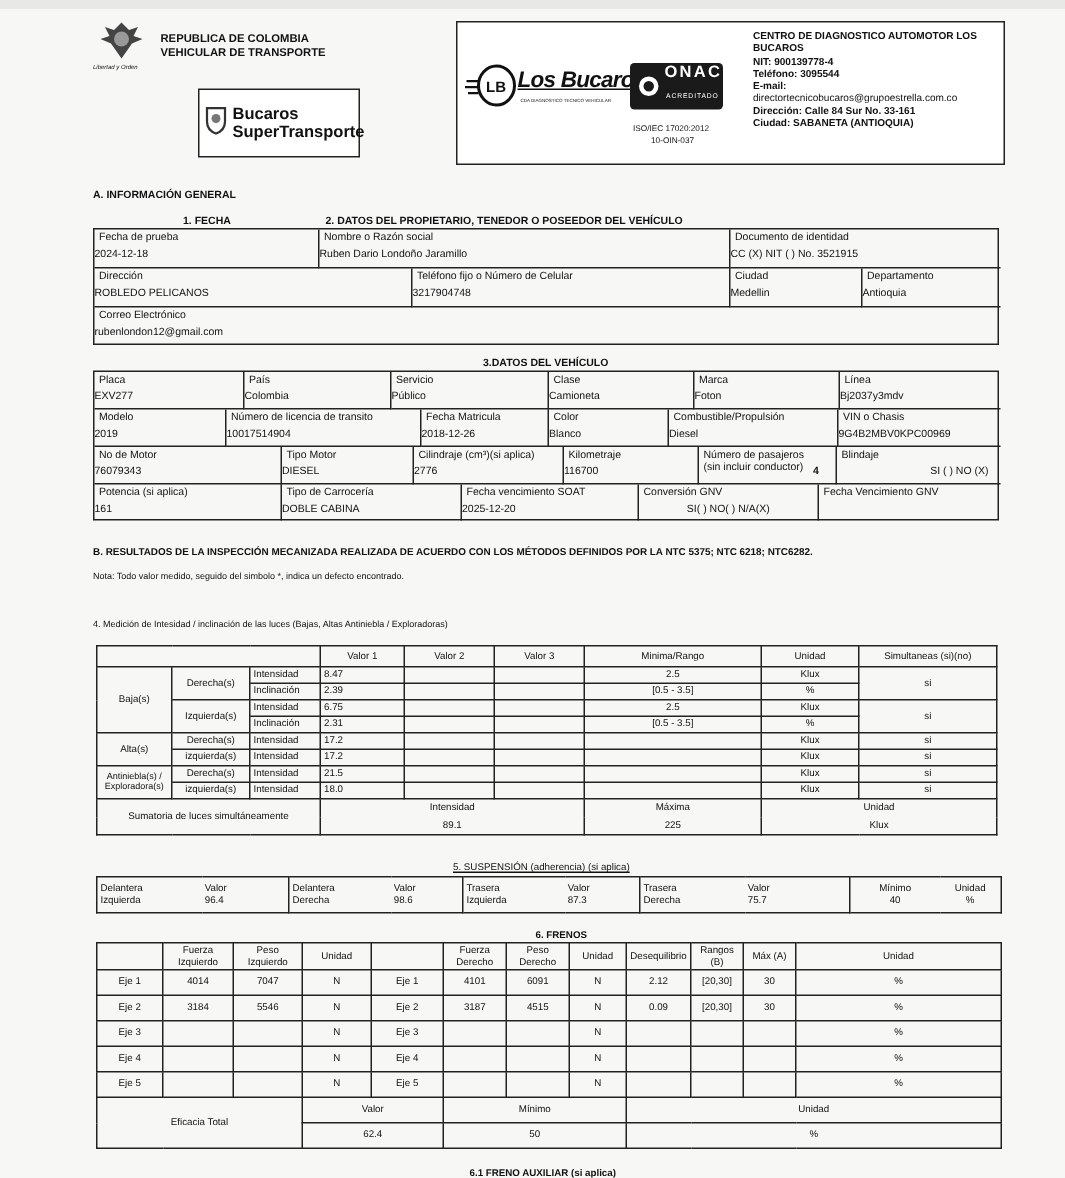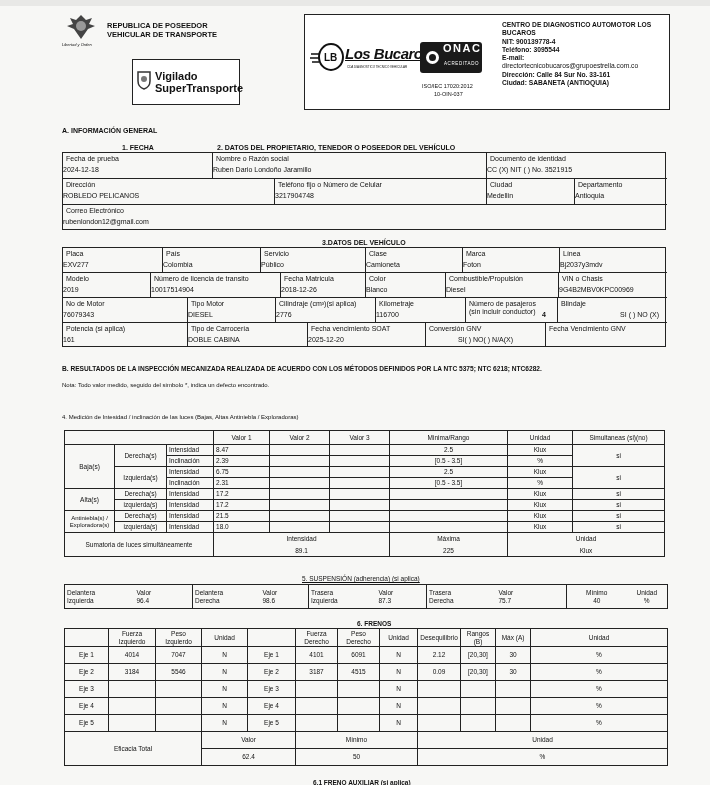--- a/index.html
+++ b/index.html
@@ -20,31 +20,31 @@
 
 <div class="topbar"></div>
 
 <div class="abs" style="left:62px;top:12px;width:38px;height:30px;">
   <svg width="38" height="30" viewBox="0 0 38 30">
     <path d="M19 3 L24 8 L30 6 L27 12 L33 14 L26 17 L19 27 L12 17 L5 14 L11 12 L8 6 L14 8 Z" fill="#444"></path>
     <circle cx="19" cy="14" r="5" fill="#999"></circle>
   </svg>
 </div>
 <div class="abs" style="left:62px;top:42px;font-size:4px;font-style:italic;">Libertad y Orden</div>
-<div class="abs bold" style="left:107px;top:21px;font-size:7.5px;">REPUBLICA DE POSEEDOR</div>
+<div class="abs bold" style="left:107px;top:21px;font-size:7.5px;">REPUBLICA DE COLOMBIA</div>
 <div class="abs bold" style="left:107px;top:30px;font-size:7.5px;">VEHICULAR DE TRANSPORTE</div>
 
 <div class="abs" style="left:132px;top:59px;width:108px;height:46px;border:1.5px solid #222;background:#fff;">
   <div class="abs" style="left:3px;top:10px;width:16px;height:20px;">
     <svg width="16" height="20" viewBox="0 0 16 20">
         <path d="M2 2 L14 2 L14 11 Q14 17 8 19 Q2 17 2 11 Z" fill="none" stroke="#333" stroke-width="1.5"></path>
         <circle cx="8" cy="9" r="3" fill="#777"></circle>
       </svg>
   </div>
-  <div class="abs bold" style="left:22px;top:10px;font-size:11px;">Vigilado</div>
+  <div class="abs bold" style="left:22px;top:10px;font-size:11px;">Bucaros</div>
   <div class="abs bold" style="left:22px;top:22px;font-size:11px;">SuperTransporte</div>
 </div>
 
 <div class="abs" style="left:304px;top:14px;width:366px;height:96px;border:1.6px solid #222;background:#fff;">
   <div class="abs" style="left:4px;top:27px;width:36px;height:30px;">
     <svg width="36" height="30" viewBox="0 0 36 30">
         <ellipse cx="22" cy="15" rx="12" ry="13" fill="none" stroke="#111" stroke-width="2"></ellipse>
         <text x="15" y="19" font-size="10" font-weight="bold" font-family="Liberation Sans, sans-serif" fill="#111">LB</text>
         <path d="M2 12 L10 12 M1 16 L10 16 M3 20 L10 20" stroke="#111" stroke-width="1.5"></path>
       </svg>

